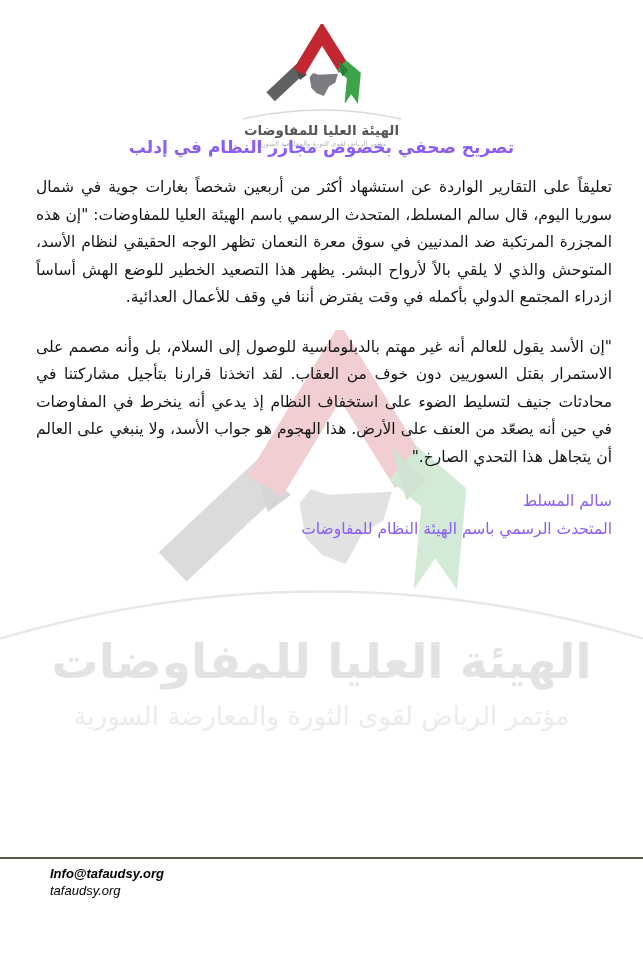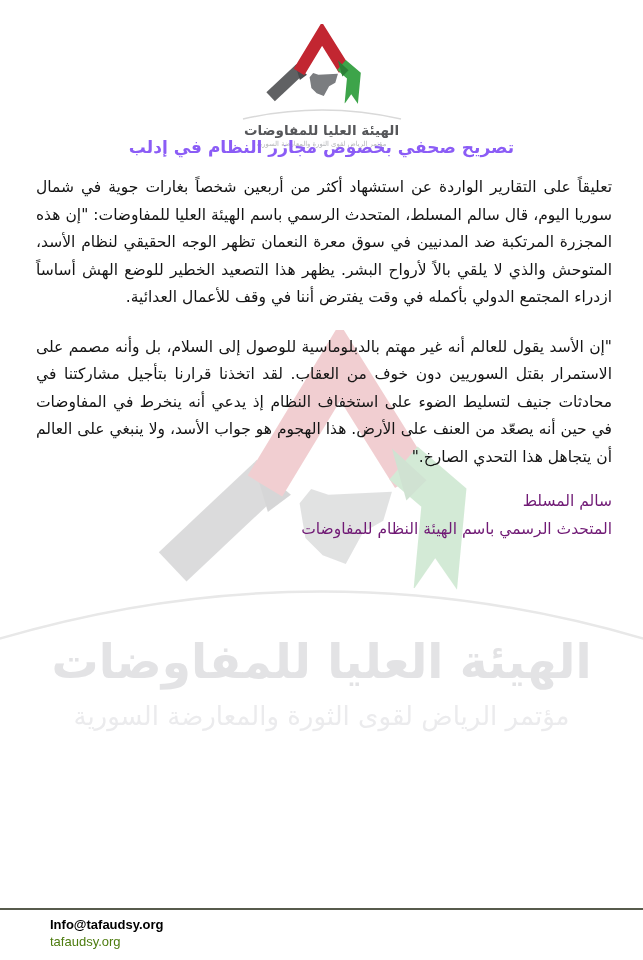--- a/index.html
+++ b/index.html
@@ -44,30 +44,31 @@
     direction:rtl;text-align:center;
     font-size:17px;font-weight:bold;color:#8b5cf6;
   }
   .body-text{
     position:absolute;top:174px;left:31px;right:31px;z-index:1;
     direction:rtl;text-align:justify;
     font-size:15.5px;line-height:27.5px;color:#141414;
   }
   .body-text p{margin:0 0 22px 5px;}
   .body-text p.second{margin-bottom:16px;}
-  .signature{direction:rtl;text-align:right;line-height:28px;font-size:15.5px;color:#701a75;}
+  .signature{direction:rtl;text-align:right;line-height:28px;font-size:15.5px;color:#8b5cf6;}
   
   .footer{
-    position:absolute;top:908px;left:0;right:0;z-index:1;
+    position:absolute;top:857px;left:0;right:0;z-index:1;
     border-top:2px solid #575b4c;
     padding:7px 0 0 50px;
     font-family:"Liberation Sans","DejaVu Sans",sans-serif;
+    font-style:italic;
   }
   .footer .email{font-size:13px;font-weight:bold;color:#000;}
-  .footer .site{font-size:13px;color:#4d7c0f;margin-top:2px;}
+  .footer .site{font-size:13px;color:#000000;margin-top:2px;}
 </style>
 </head>
 <body>
 
 <div class="page">
 
   <div class="wm">
     <svg class="wm-logo" viewBox="0 0 140 100" aria-hidden="true">
       <use href="#ribbon-logo"></use>
     </svg>

